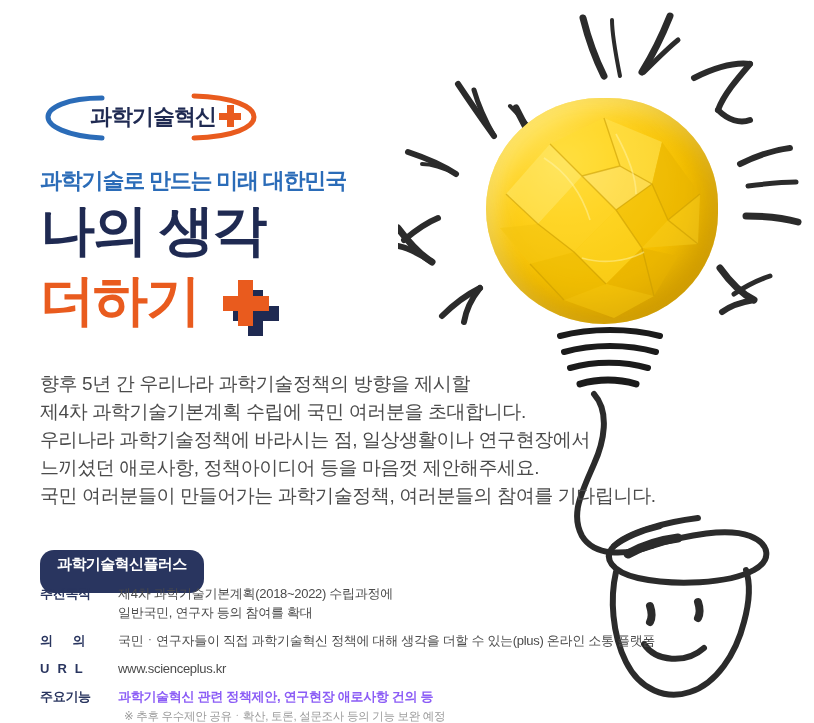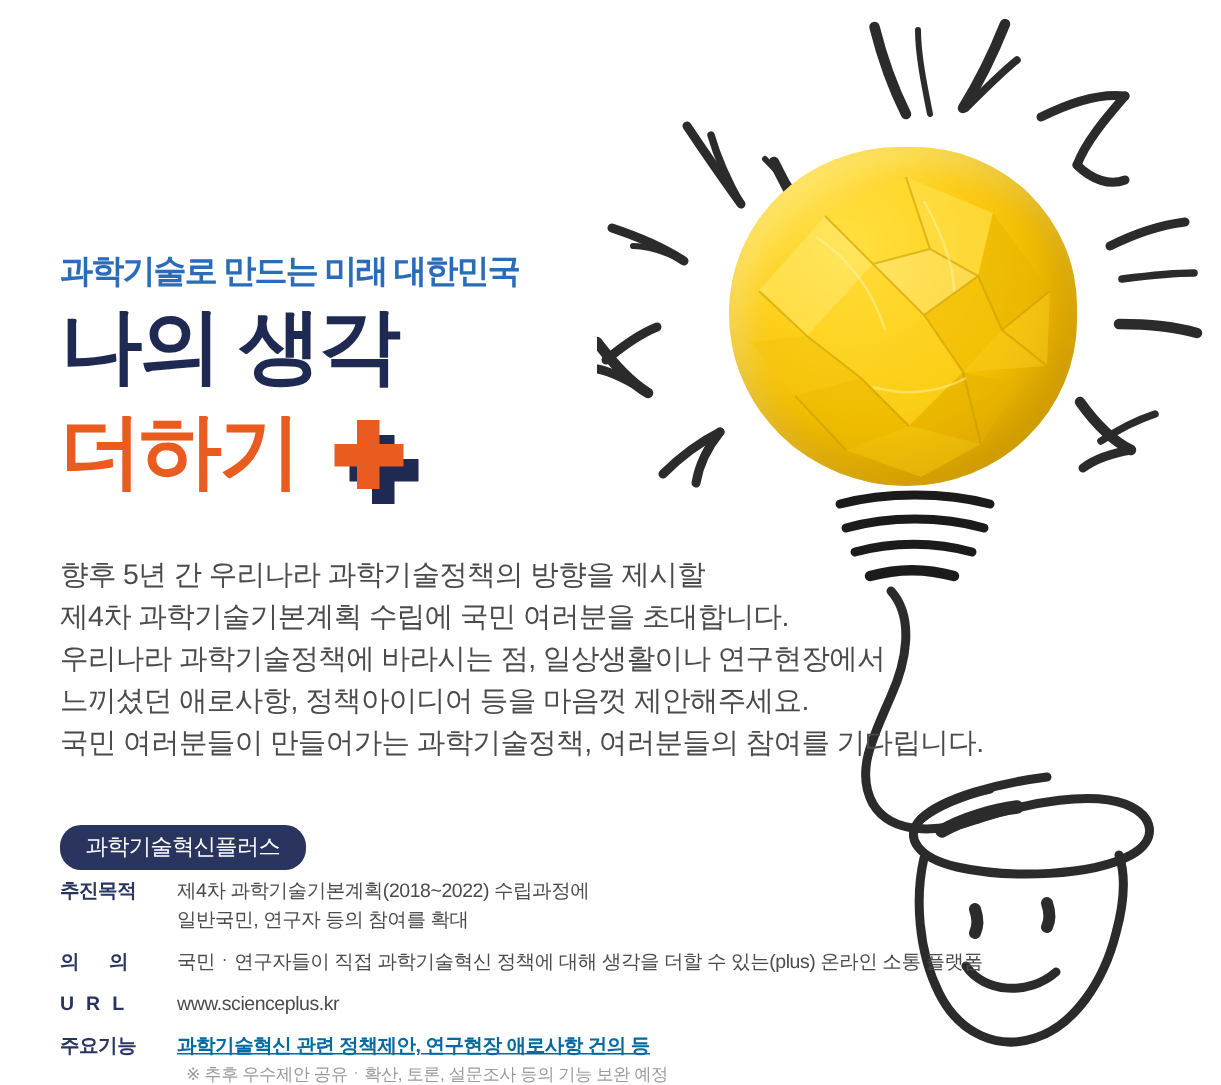--- a/index.html
+++ b/index.html
@@ -57,38 +57,38 @@
   .body-copy{
     position:absolute;left:40px;top:370px;width:560px;
     font-size:19px;color:#4b4b4b;line-height:28px;letter-spacing:-0.4px;
   }
   .body-copy div{white-space:nowrap;}
 
   
   .badge{
     position:absolute;left:40px;top:550px;
     background:#29355f;color:#ffffff;border-radius:14px;
-    padding:5px 17px 6px 17px;font-size:15px;font-weight:normal;letter-spacing:-0.6px;
+    padding:5px 17px 19px 17px;font-size:15px;font-weight:bold;letter-spacing:-0.6px;
     white-space:nowrap;
   }
 
   
   .info{position:absolute;left:40px;top:584px;width:580px;}
   .info-row{display:flex;align-items:flex-start;margin-bottom:9px;}
   .info-label{
     width:78px;flex:0 0 78px;
     font-size:13px;font-weight:bold;color:#29355f;letter-spacing:-0.3px;
     line-height:19px;white-space:nowrap;
   }
   .info-label.spread{letter-spacing:8px;}
   .info-val{
     font-size:13px;color:#4b4b4b;line-height:19px;letter-spacing:-0.3px;
     white-space:nowrap;
   }
-  .info-val.bold{font-weight:bold;color:#0369a1;text-decoration:underline;}
+  .info-val.bold{font-weight:bold;color:#8b5cf6;}
   .info-note{
     font-size:11.5px;color:#9a9a9a;letter-spacing:-0.3px;
     margin-top:3px;padding-left:6px;white-space:nowrap;
   }
 
   
   .art{position:absolute;left:398px;top:-6px;width:416px;height:729px;pointer-events:none;}
   .bulb-ball{
     position:absolute;left:88px;top:104px;width:232px;height:226px;
     border-radius:50% 48% 50% 52%;
@@ -182,20 +182,28 @@
         </g>
         <g stroke="#fff4a8" stroke-width="1.6" fill="none" opacity="0.5">
           <path d="M58 60 C 80 74, 96 96, 104 122"></path>
           <path d="M130 36 C 142 58, 150 78, 150 96"></path>
           <path d="M96 160 C 116 166, 140 164, 158 154"></path>
         </g>
       </svg>
     </div>
   </div>
 
+  <div class="logo-wrap">
+    <svg class="logo-oval" width="215" height="50" viewBox="0 0 215 50">
+      <path d="M58 6 C 22 6, 4 16, 4 25 C 4 34, 22 44, 58 46" stroke="#2b6cb8" stroke-width="5" fill="none" stroke-linecap="round"></path>
+      <path d="M150 4 C 190 5, 210 15, 210 25 C 210 35, 190 45, 150 46" stroke="#e95b1e" stroke-width="5" fill="none" stroke-linecap="round"></path>
+    </svg>
+    <div class="logo-text">과학기술혁신</div>
+    <div class="logo-plus"></div>
+  </div>
 
   <div class="subhead">과학기술로 만드는 미래 대한민국</div>
   <div class="head1">나의 생각</div>
   <div class="head2">더하기</div>
   <div class="head-plus">
     <span class="navy-p"></span>
     <span class="or-p"></span>
   </div>
 
   <div class="body-copy">

